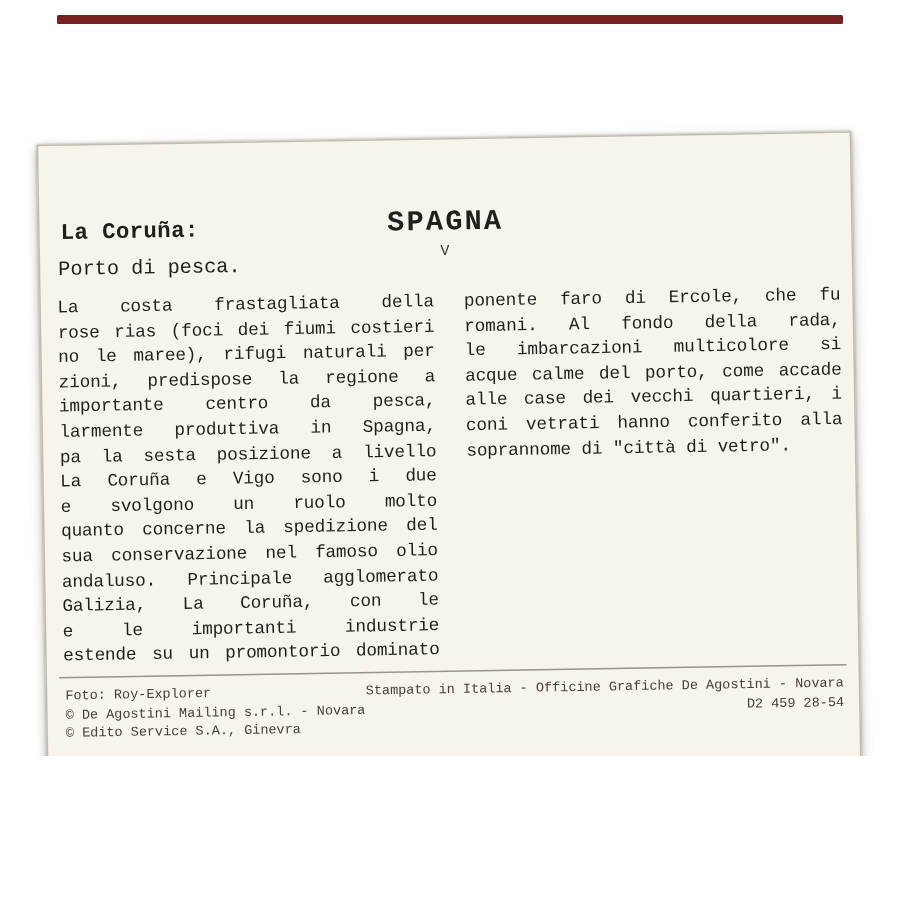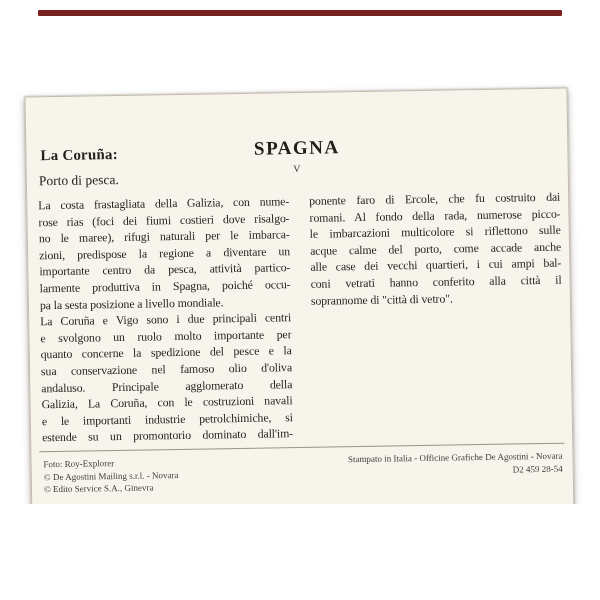--- a/index.html
+++ b/index.html
@@ -1,19 +1,19 @@
 <!DOCTYPE html>
 <html style="--bar-color: #772121; --card-bg: #f7f4ec;"><head>
 <meta charset="utf-8">
 <style>
   html,body{margin:0;padding:0;}
   .stage{
     position:relative;width:600px;height:504px;overflow:hidden;
     background:#ffffff;
-    font-family:Liberation Serif, serif;
+    font-family:Liberation Mono, monospace;
   }
   .edge-bar{
     position:absolute;left:38px;width:524px;height:6px;
     background:var(--bar-color,#772121);
     border-radius:1px;
   }
   .edge-bar.top{top:10px;}
   .edge-bar.bottom{top:585px;}
   .postcard{
     position:absolute;left:28px;top:92px;width:543px;height:431px;

